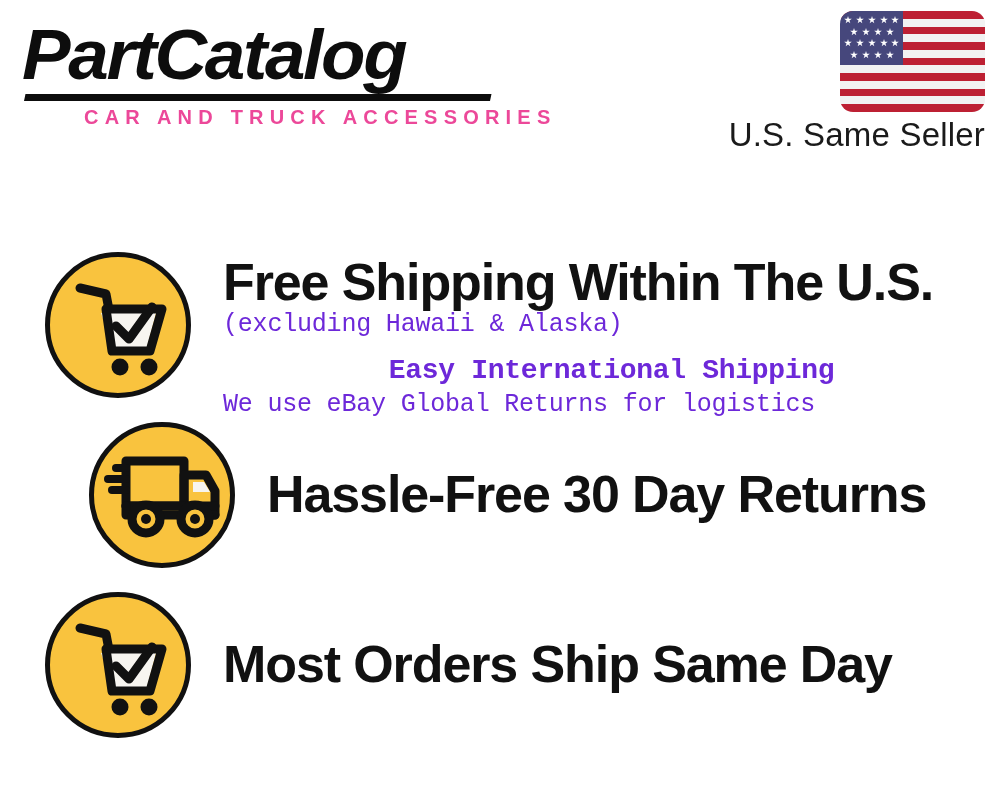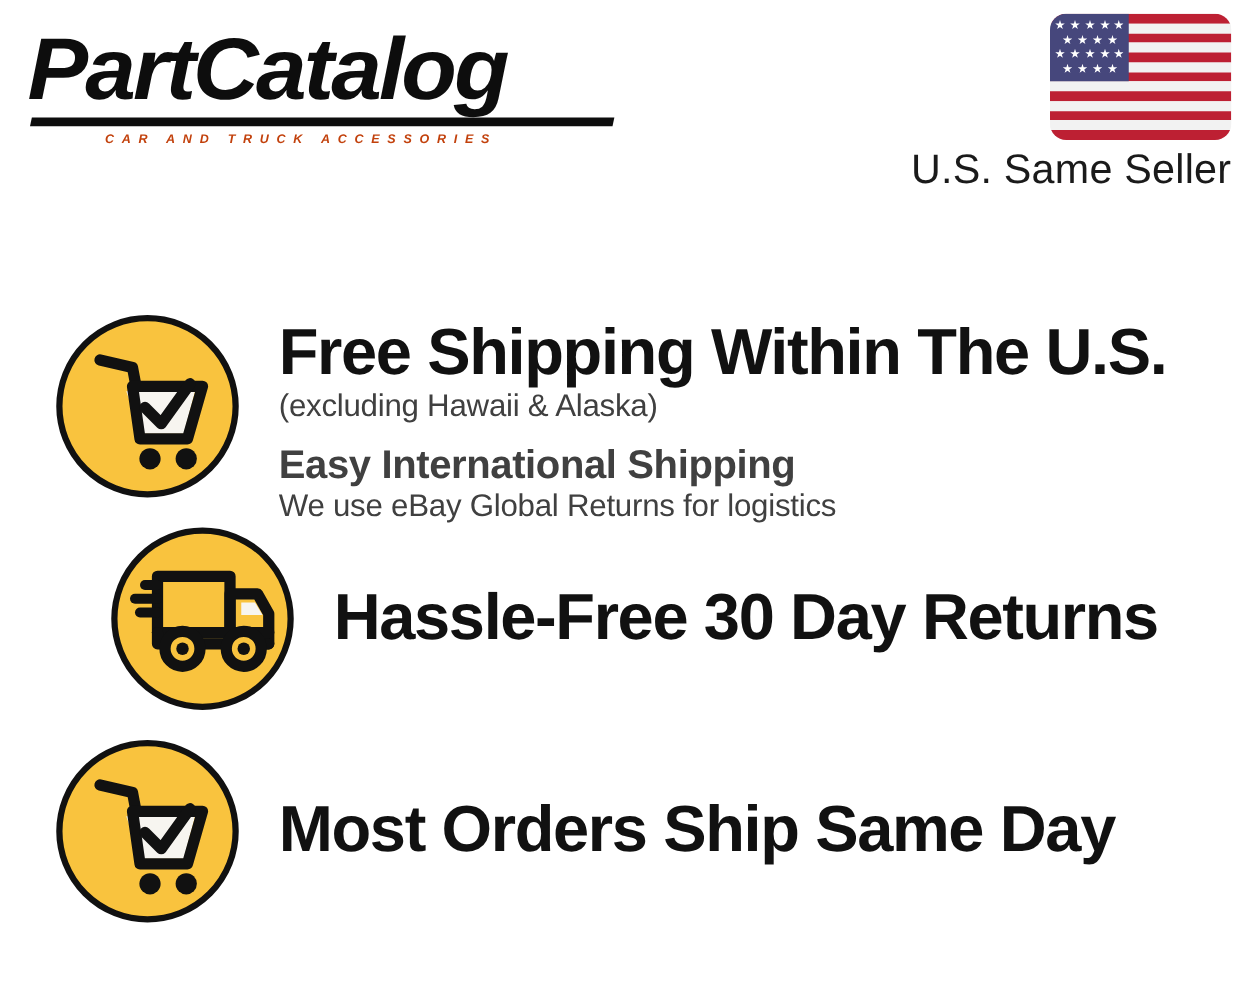--- a/index.html
+++ b/index.html
@@ -56,24 +56,23 @@
     background: #0d0d0d;
     transform: skewX(-12deg);
     transform-origin: left bottom;
   }
   .brand-tagline {
     position: absolute;
     left: 62px;
     top: 88px;
     font-family: "Liberation Sans", sans-serif;
     font-weight: 700;
-    font-style: italic;
-    font-size: 10px;
+    font-size: 20px;
     letter-spacing: 6.2px;
-    color: #c2410c;
+    color: #ec4899;
     white-space: nowrap;
   }
 
   
   .flag-wrap {
     position: absolute;
     left: 840px;
     top: 11px;
     width: 145px;
     height: 101px;
@@ -161,32 +160,33 @@
   .feature-title {
     font-family: "Liberation Sans", sans-serif;
     font-weight: 700;
     font-size: 52px;
     line-height: 52px;
     letter-spacing: -1.1px;
     color: #111111;
     white-space: nowrap;
   }
   .feature-sub {
-    font-family: Liberation Sans, sans-serif;
+    font-family: Liberation Mono, monospace;
     font-weight: 400;
     font-size: 25px;
     line-height: 34px;
     letter-spacing: -0.2px;
-    color: #404040;
+    color: #6d28d9;
     white-space: nowrap;
   }
   .feature-sub.bold {
     font-weight: 700;
-    font-size: 32px;
+    font-size: 28px;
     letter-spacing: -0.3px;
+    text-align: center;
   }
 
   
   #feature-row-0 .feature-text { padding-top: 6px; }
   #feature-row-1 .feature-text { padding-top: 48px; }
   #feature-row-2 .feature-text { padding-top: 48px; }
   #feature-row-0 .feature-sub:nth-of-type(1) { margin-top: 5px; }
   #feature-row-0 .feature-sub.bold { margin-top: 12px; }
 </style>
 </head>

